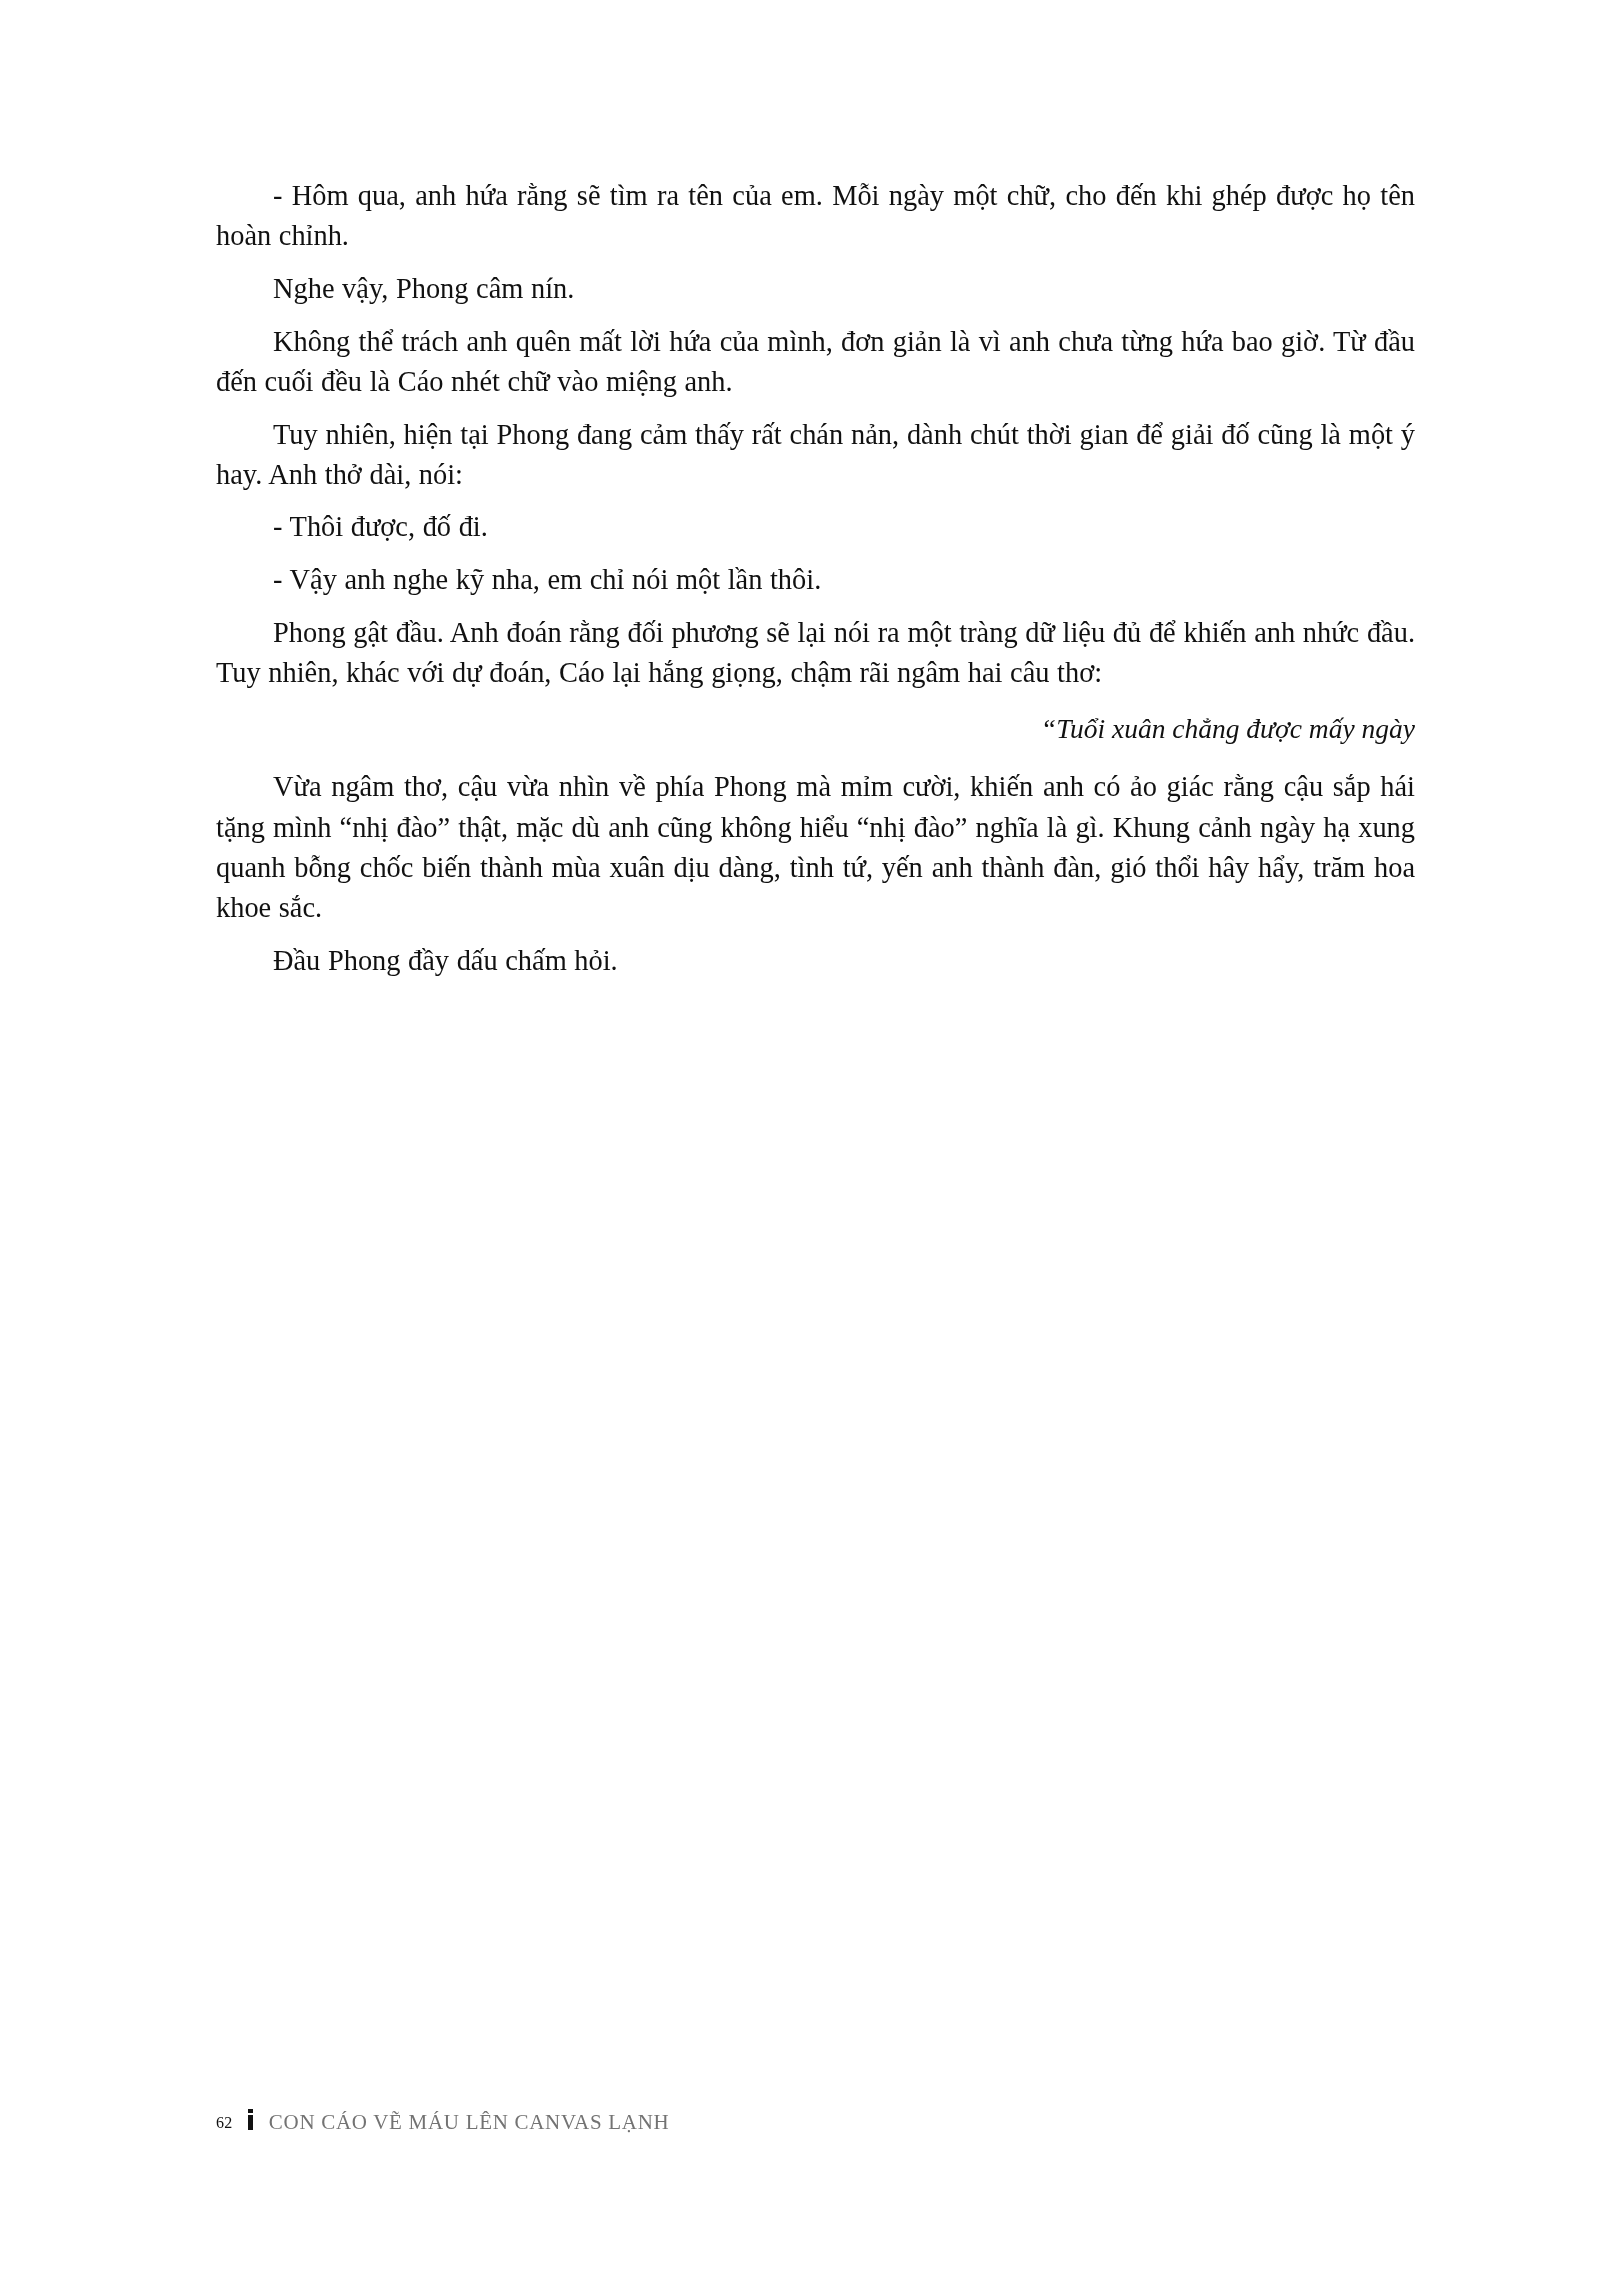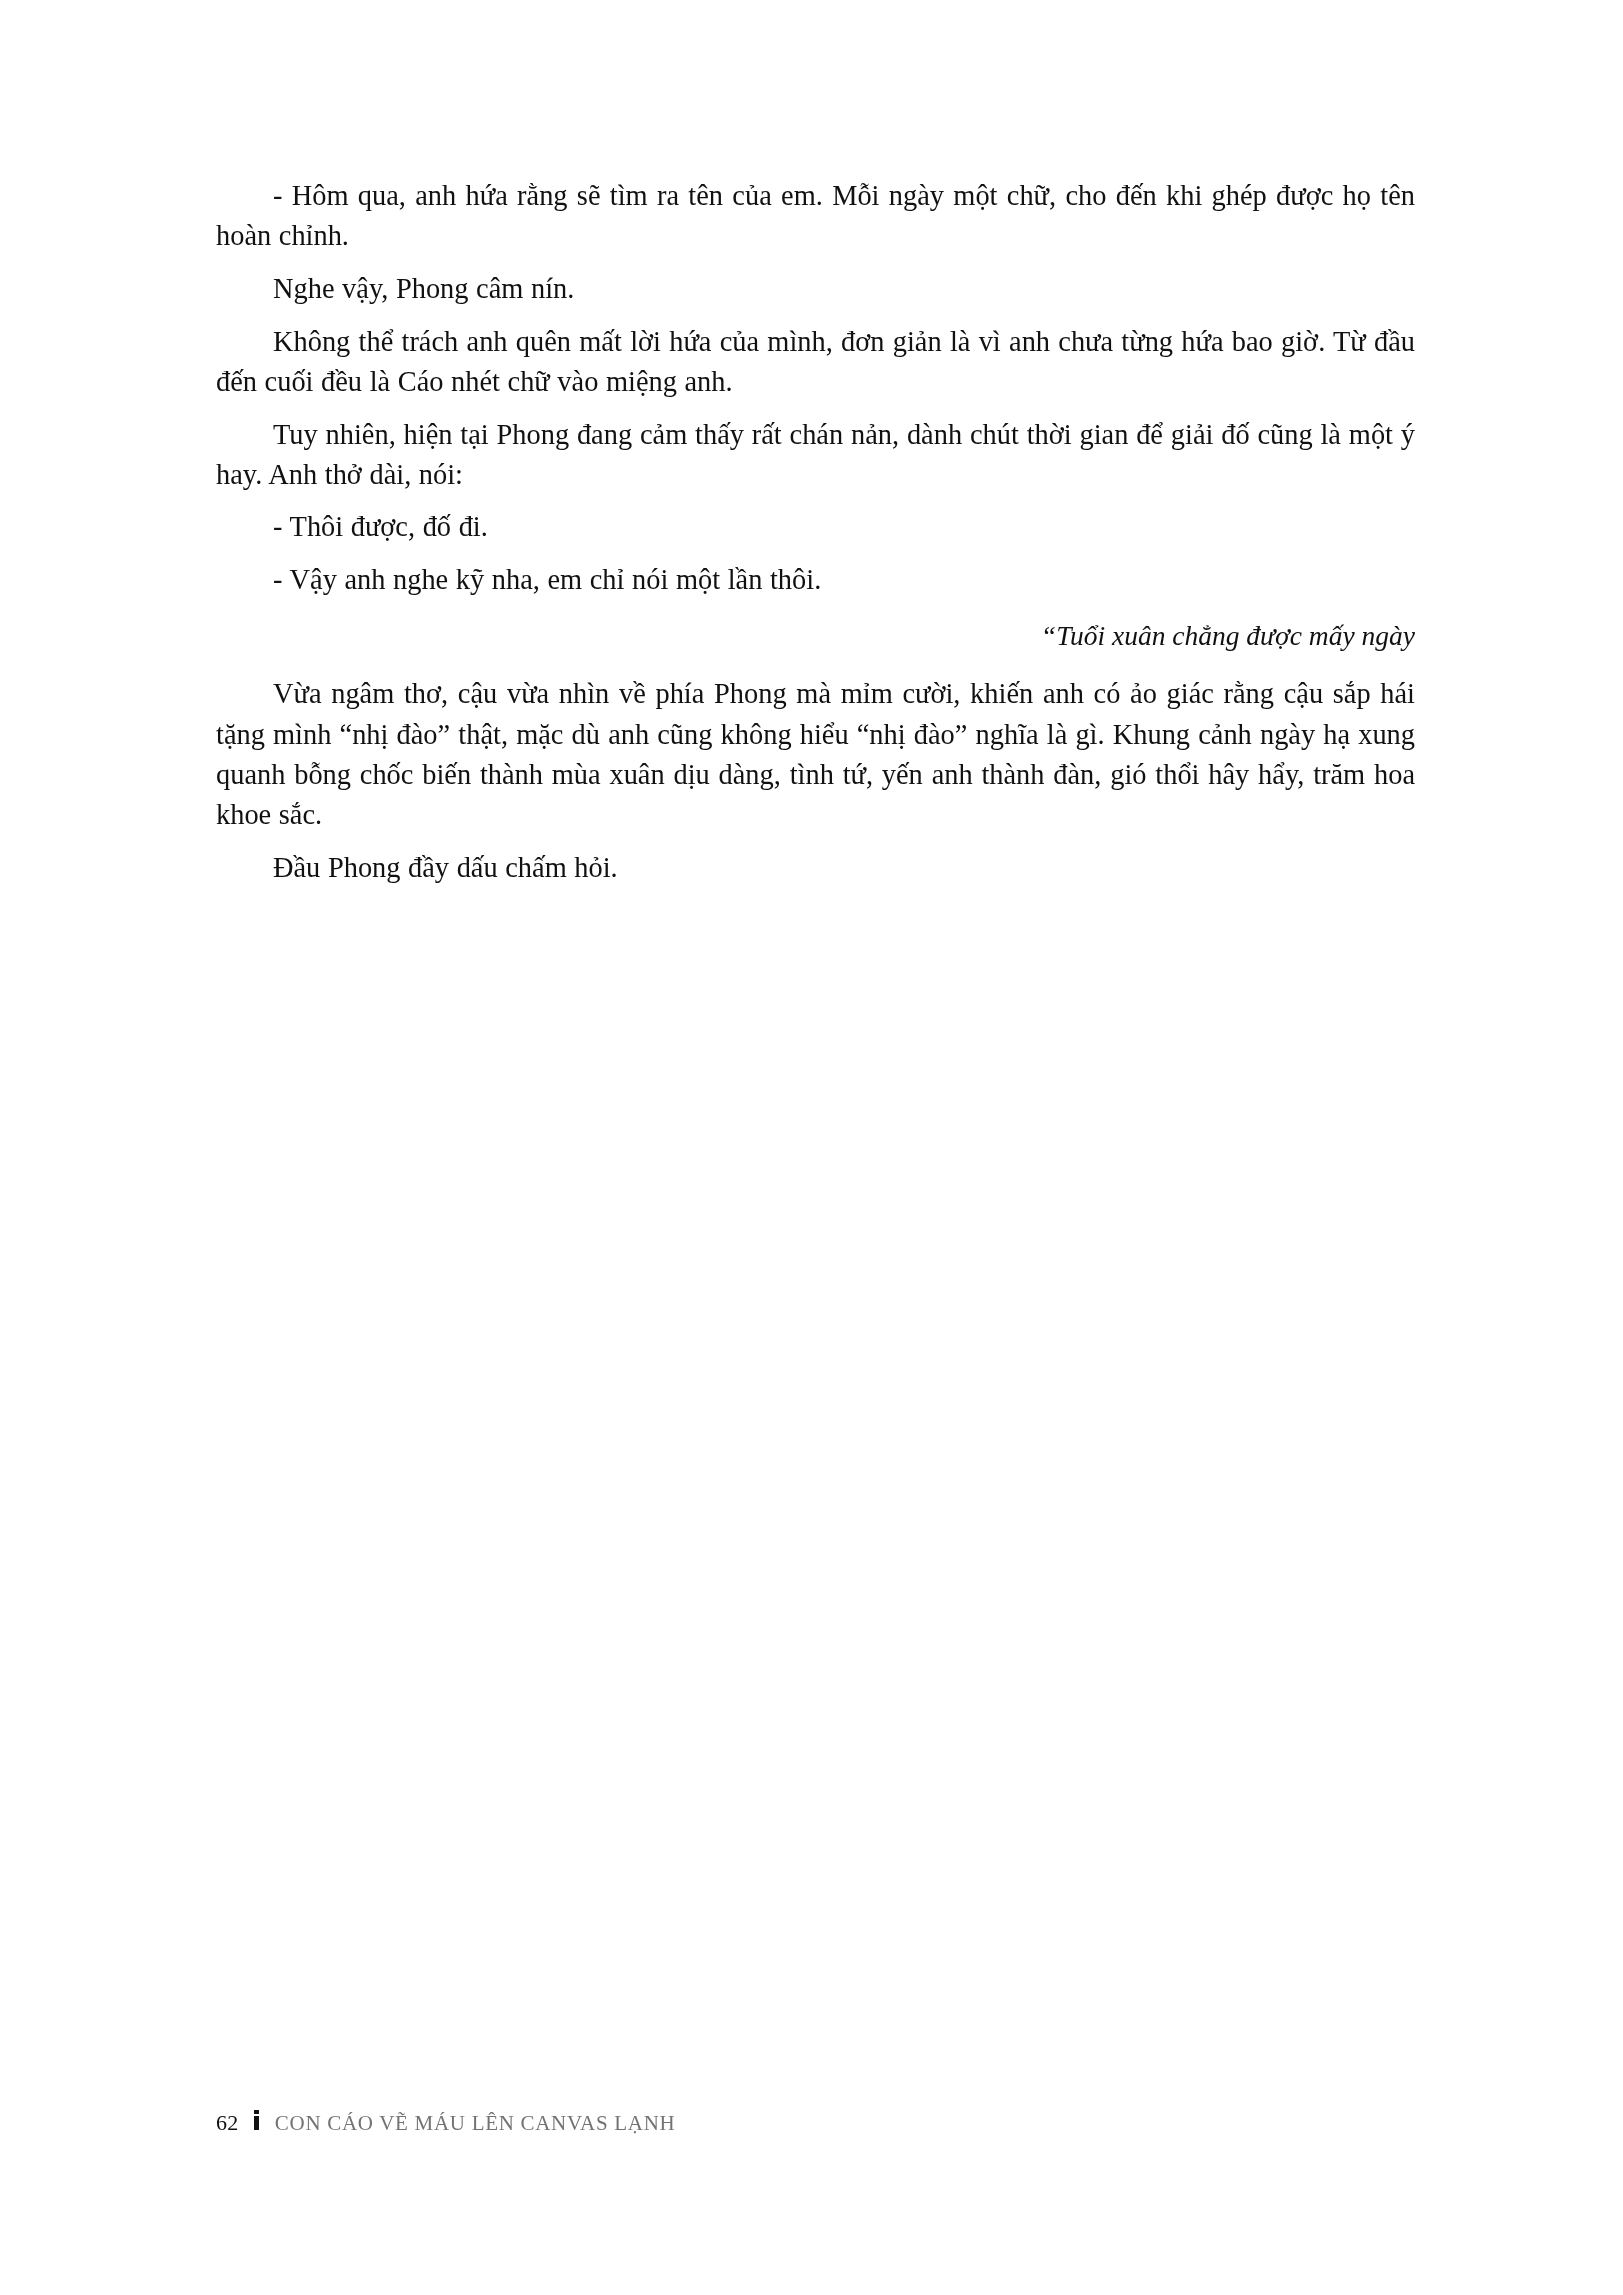--- a/index.html
+++ b/index.html
@@ -52,21 +52,21 @@
     position: absolute;
     left: 216px;
     top: 2110px;
     width: 1199px;
     display: flex;
     align-items: center;
     gap: 11.4px;
     font-family: "Liberation Serif", serif;
   }
   .footer .page-num {
-    font-size: 22px;
+    font-size: 16px;
     letter-spacing: 0.2px;
     color: #111;
   }
   .footer .sep {
     display: inline-block;
     width: 4.3px;
     height: 14.2px;
     background: #111;
     position: relative;
     margin: 0 4.7px;
@@ -94,20 +94,21 @@
 <div class="page">
 
   <div class="text-block">
 
     <p class="para">- Hôm qua, anh hứa rằng sẽ tìm ra tên của em. Mỗi ngày một chữ, cho đến khi ghép được họ tên hoàn chỉnh.</p>
     <p class="para">Nghe vậy, Phong câm nín.</p>
     <p class="para">Không thể trách anh quên mất lời hứa của mình, đơn giản là vì anh chưa từng hứa bao giờ. Từ đầu đến cuối đều là Cáo nhét chữ vào miệng anh.</p>
     <p class="para">Tuy nhiên, hiện tại Phong đang cảm thấy rất chán nản, dành chút thời gian để giải đố cũng là một ý hay. Anh thở dài, nói:</p>
     <p class="para">- Thôi được, đố đi.</p>
     <p class="para">- Vậy anh nghe kỹ nha, em chỉ nói một lần thôi.</p>
+    <p class="para">Phong gật đầu. Anh đoán rằng đối phương sẽ lại nói ra một tràng dữ liệu đủ để khiến anh nhức đầu. Tuy nhiên, khác với dự đoán, Cáo lại hắng giọng, chậm rãi ngâm hai câu thơ:</p>
 
     <div class="verse-wrap">
       <p class="verse">“Tuổi xuân chẳng được mấy ngày</p>
     </div>
 
     <p class="para">Vừa ngâm thơ, cậu vừa nhìn về phía Phong mà mỉm cười, khiến anh có ảo giác rằng cậu sắp hái tặng mình “nhị đào” thật, mặc dù anh cũng không hiểu “nhị đào” nghĩa là gì. Khung cảnh ngày hạ xung quanh bỗng chốc biến thành mùa xuân dịu dàng, tình tứ, yến anh thành đàn, gió thổi hây hẩy, trăm hoa khoe sắc.</p>
     <p class="para">Đầu Phong đầy dấu chấm hỏi.</p>
 
   </div>
 

